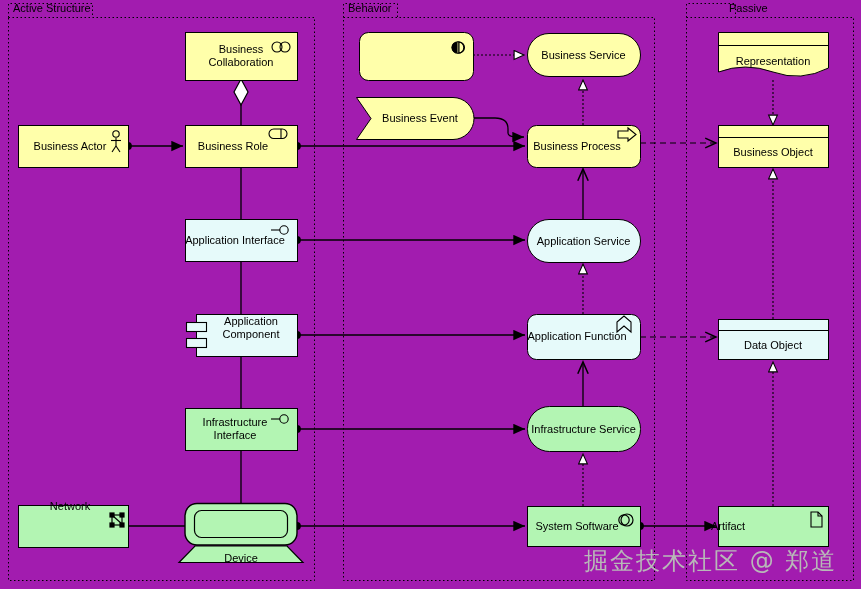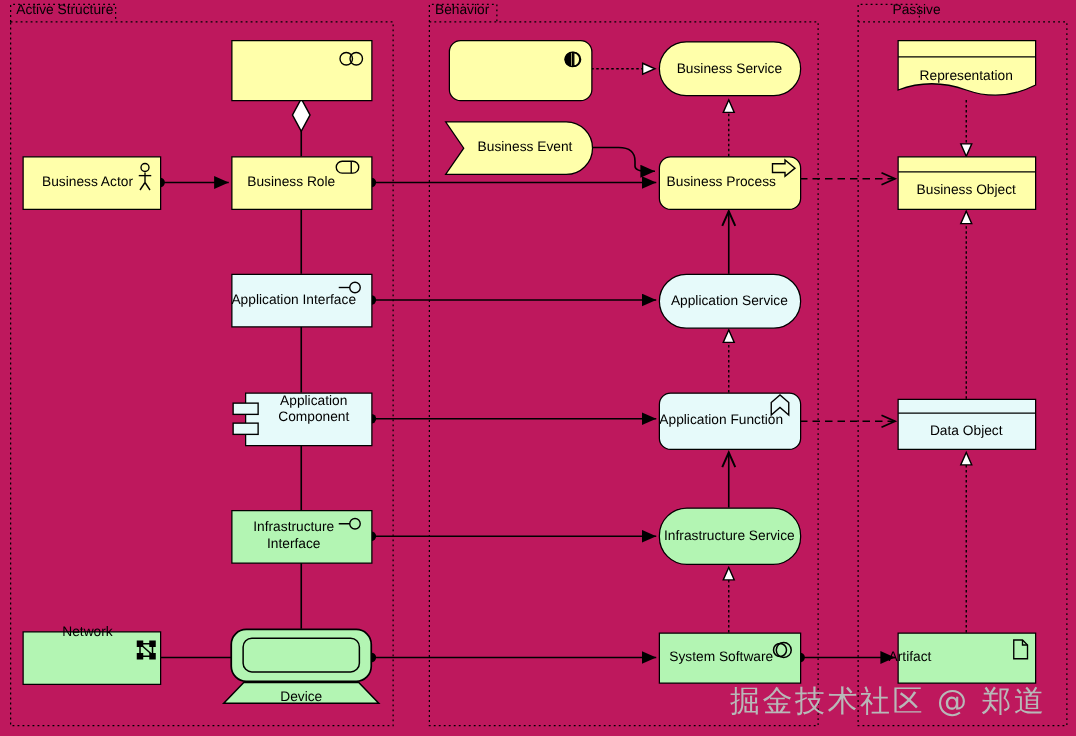--- a/index.html
+++ b/index.html
@@ -4,21 +4,21 @@
 <style>
   html, body {
     margin: 0; padding: 0;
     background: #ffffff;
     font-family: "Liberation Sans", sans-serif;
   }
   #canvas {
     position: relative;
     width: 861px;
     height: 589px;
-    background: #be185d;
+    background: #a21caf;
     overflow: hidden;
   }
   svg.layer {
     position: absolute;
     left: 0; top: 0;
     width: 861px;
     height: 589px;
   }
   .nodeLabel {
     position: absolute;
@@ -280,24 +280,25 @@
       <rect x="718.5" y="506.5" width="110" height="40" fill="#b3f5b3" stroke="#000" stroke-width="1"></rect>
       <g stroke="#000" stroke-width="1.1" fill="none">
         <path d="M811,512 L818,512 L822,516 L822,527 L811,527 z"></path>
         <path d="M818,512 L818,516 L822,516"></path>
       </g>
     </g>
   </svg>
 
   <div class="colTitle" style="left:13px; top:2px;">Active Structure</div>
   <div class="colTitle" style="left:348px; top:2px;">Behavior</div>
-  <div class="colTitle" style="left:714px; top:2px;">Passive</div>
+  <div class="colTitle" style="left:729px; top:2px;">Passive</div>
 
   <div class="nodeLabel" style="left:18px;  top:125px; width:104px; height:42px;">Business Actor</div>
   <div class="nodeLabel" style="left:185px; top:125px; width:96px;  height:42px;">Business Role</div>
+  <div class="nodeLabel" style="left:185px; top:32px;  width:112px; height:48px;">Business Collaboration</div>
   <div class="nodeLabel" style="left:527px; top:33px;  width:113px; height:44px;">Business Service</div>
   <div class="nodeLabel" style="left:370px; top:97px;  width:100px; height:42px;">Business Event</div>
   <div class="nodeLabel" style="left:527px; top:125px; width:100px; height:42px;">Business Process</div>
   <div class="nodeLabel" style="left:718px; top:40px;  width:110px; height:42px;">Representation</div>
   <div class="nodeLabel" style="left:718px; top:137px; width:110px; height:30px;">Business Object</div>
   <div class="nodeLabel" style="left:185px; top:219px; width:100px; height:42px;">Application Interface</div>
   <div class="nodeLabel" style="left:205px; top:298px; width:92px;  height:60px;">Application Component</div>
   <div class="nodeLabel" style="left:527px; top:219px; width:113px; height:44px;">Application Service</div>
   <div class="nodeLabel" style="left:527px; top:314px; width:100px; height:45px;">Application Function</div>
   <div class="nodeLabel" style="left:718px; top:330px; width:110px; height:30px;">Data Object</div>

